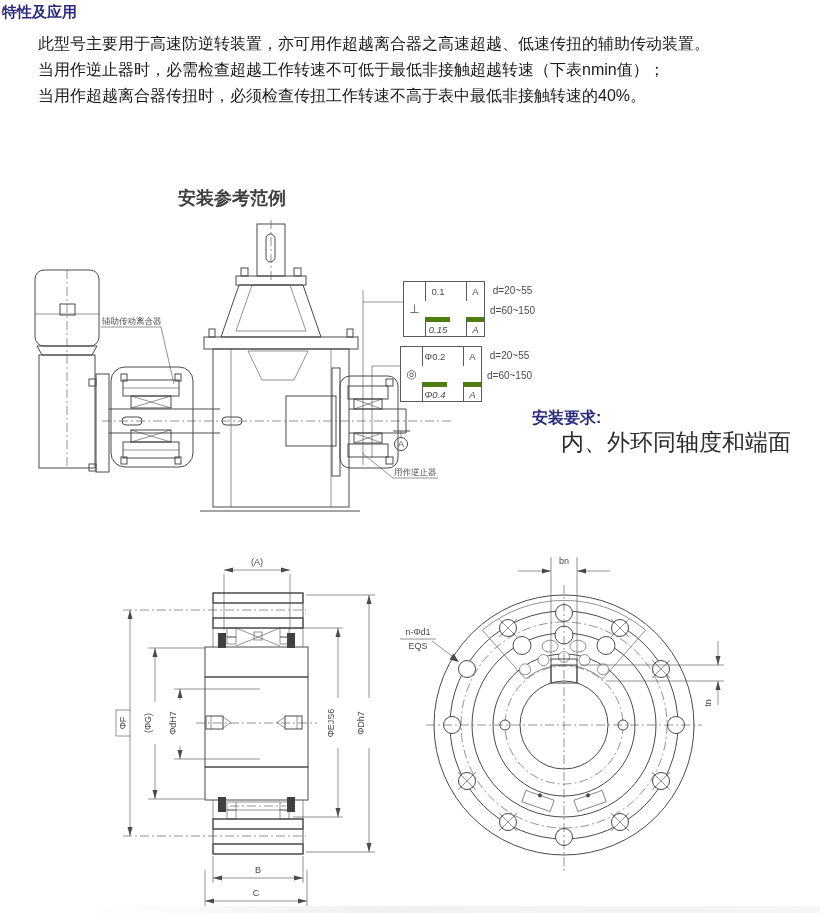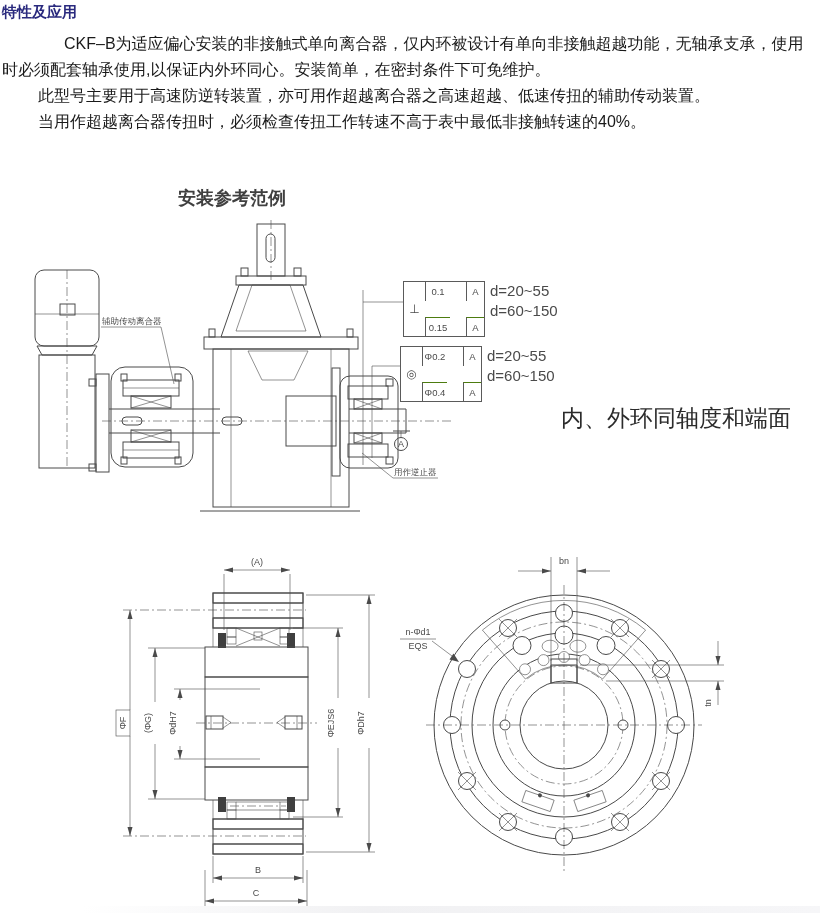--- a/index.html
+++ b/index.html
@@ -15,23 +15,23 @@
   .h-cn{position:absolute;left:178px;top:186px;font-size:18px;font-weight:bold;color:#404040;}
   .h-en{position:absolute;left:545px;top:184px;font-size:20px;font-weight:bold;color:#2a2a7e;}
   
   .tolframe{position:absolute;display:flex;align-items:stretch;}
   .tf-box{display:flex;border:1px solid #5a5a5a;background:#fff;}
   .tf-sym{width:21px;display:flex;align-items:center;justify-content:center;
           font-size:12px;color:#4a4a4a;}
   .tf-grid{display:grid;grid-template-columns:25px 18px;grid-auto-rows:19px;gap:16px;}
   .tf-grid div{display:flex;align-items:center;justify-content:center;font-size:9.5px;
           color:#4a4a4a;border-left:1px solid #5a5a5a;}
-  .tf-grid div:nth-child(n+3){border-top:1px solid #4d7c0f;}
+  .tf-grid div:nth-child(n+3){border-top:5px solid #4d7c0f;font-style:italic;}
   .tf-ranges{display:flex;flex-direction:column;}
-  .tf-ranges div{height:20px;line-height:20px;font-size:15px;color:#4a4a4a;padding-left:5px;white-space:nowrap;}
+  .tf-ranges div{height:20px;line-height:20px;font-size:10px;color:#4a4a4a;padding-left:5px;white-space:nowrap;text-align:center;}
   
   .req{position:absolute;left:532px;top:406px;width:280px;}
   .req-head{font-size:16px;font-weight:bold;color:#2a2a7e;line-height:24px;}
   .req-line{font-size:23px;color:#2b2b2b;line-height:25px;}
   .req-line.indent{text-indent:29px;}
   
   .dwg{position:absolute;}
   svg line,svg path,svg rect,svg circle,svg ellipse{stroke:#4a4a4a;fill:none;stroke-width:1;}
   svg .thin{stroke-width:0.6;}
   svg .dd{stroke-width:0.6;stroke-dasharray:9 3 2 3;}
@@ -45,22 +45,22 @@
   .bottom-bar{position:absolute;left:0;top:906px;width:820px;height:7px;
       background:linear-gradient(to right,#ffffff 0%,#ffffff 10%,#f1f1f3 45%,#f6f6f8 100%);}
 </style>
 </head>
 <body>
 
 <div class="page">
 
   <div class="text-block">
     <h1 class="doc-title">特性及应用</h1>
-    <p class="p-first">CKF–B为适应偏心安装的非接触式单向离合器，仅内环被设计有单向非接触超越功能，无轴承支承，使用时必须配套轴承使用,以保证内外环同心。安装简单，在密封条件下可免维护。</p>
     <p class="p-rest">此型号主要用于高速防逆转装置，亦可用作超越离合器之高速超越、低速传扭的辅助传动装置。</p>
+    <p class="p-rest">当用作逆止器时，必需检查超越工作转速不可低于最低非接触超越转速（下表nmin值）；</p>
     <p class="p-rest">当用作超越离合器传扭时，必须检查传扭工作转速不高于表中最低非接触转速的40%。</p>
   </div>
 
   <div class="h-cn">安装参考范例</div>
 
   <svg class="dwg" style="left:10px;top:218px" width="520" height="298" viewBox="0 0 520 298">
 
     <g>
       <rect x="25" y="52" width="64" height="76" rx="9"></rect>
       <rect x="50" y="86" width="15" height="11"></rect>
@@ -184,20 +184,21 @@
         <div>A</div>
       </div>
     </div>
     <div class="tf-ranges">
       <div>d=20~55</div>
       <div>d=60~150</div>
     </div>
   </div>
 
   <div class="req">
+    <div class="req-head">安装要求:</div>
     <div class="req-line indent">内、外环同轴度和端面</div>
   </div>
 
   <svg class="dwg" style="left:100px;top:540px" width="340" height="373" viewBox="0 0 340 373">
     <defs>
       <pattern id="hA" patternUnits="userSpaceOnUse" width="6" height="6">
         <path d="M-1,7 L7,-1" stroke="#8a8a8a" stroke-width="0.6"></path>
         <path d="M-1,1 L1,-1" stroke="#8a8a8a" stroke-width="0.6"></path>
       </pattern>
       <pattern id="hB" patternUnits="userSpaceOnUse" width="6" height="6">

